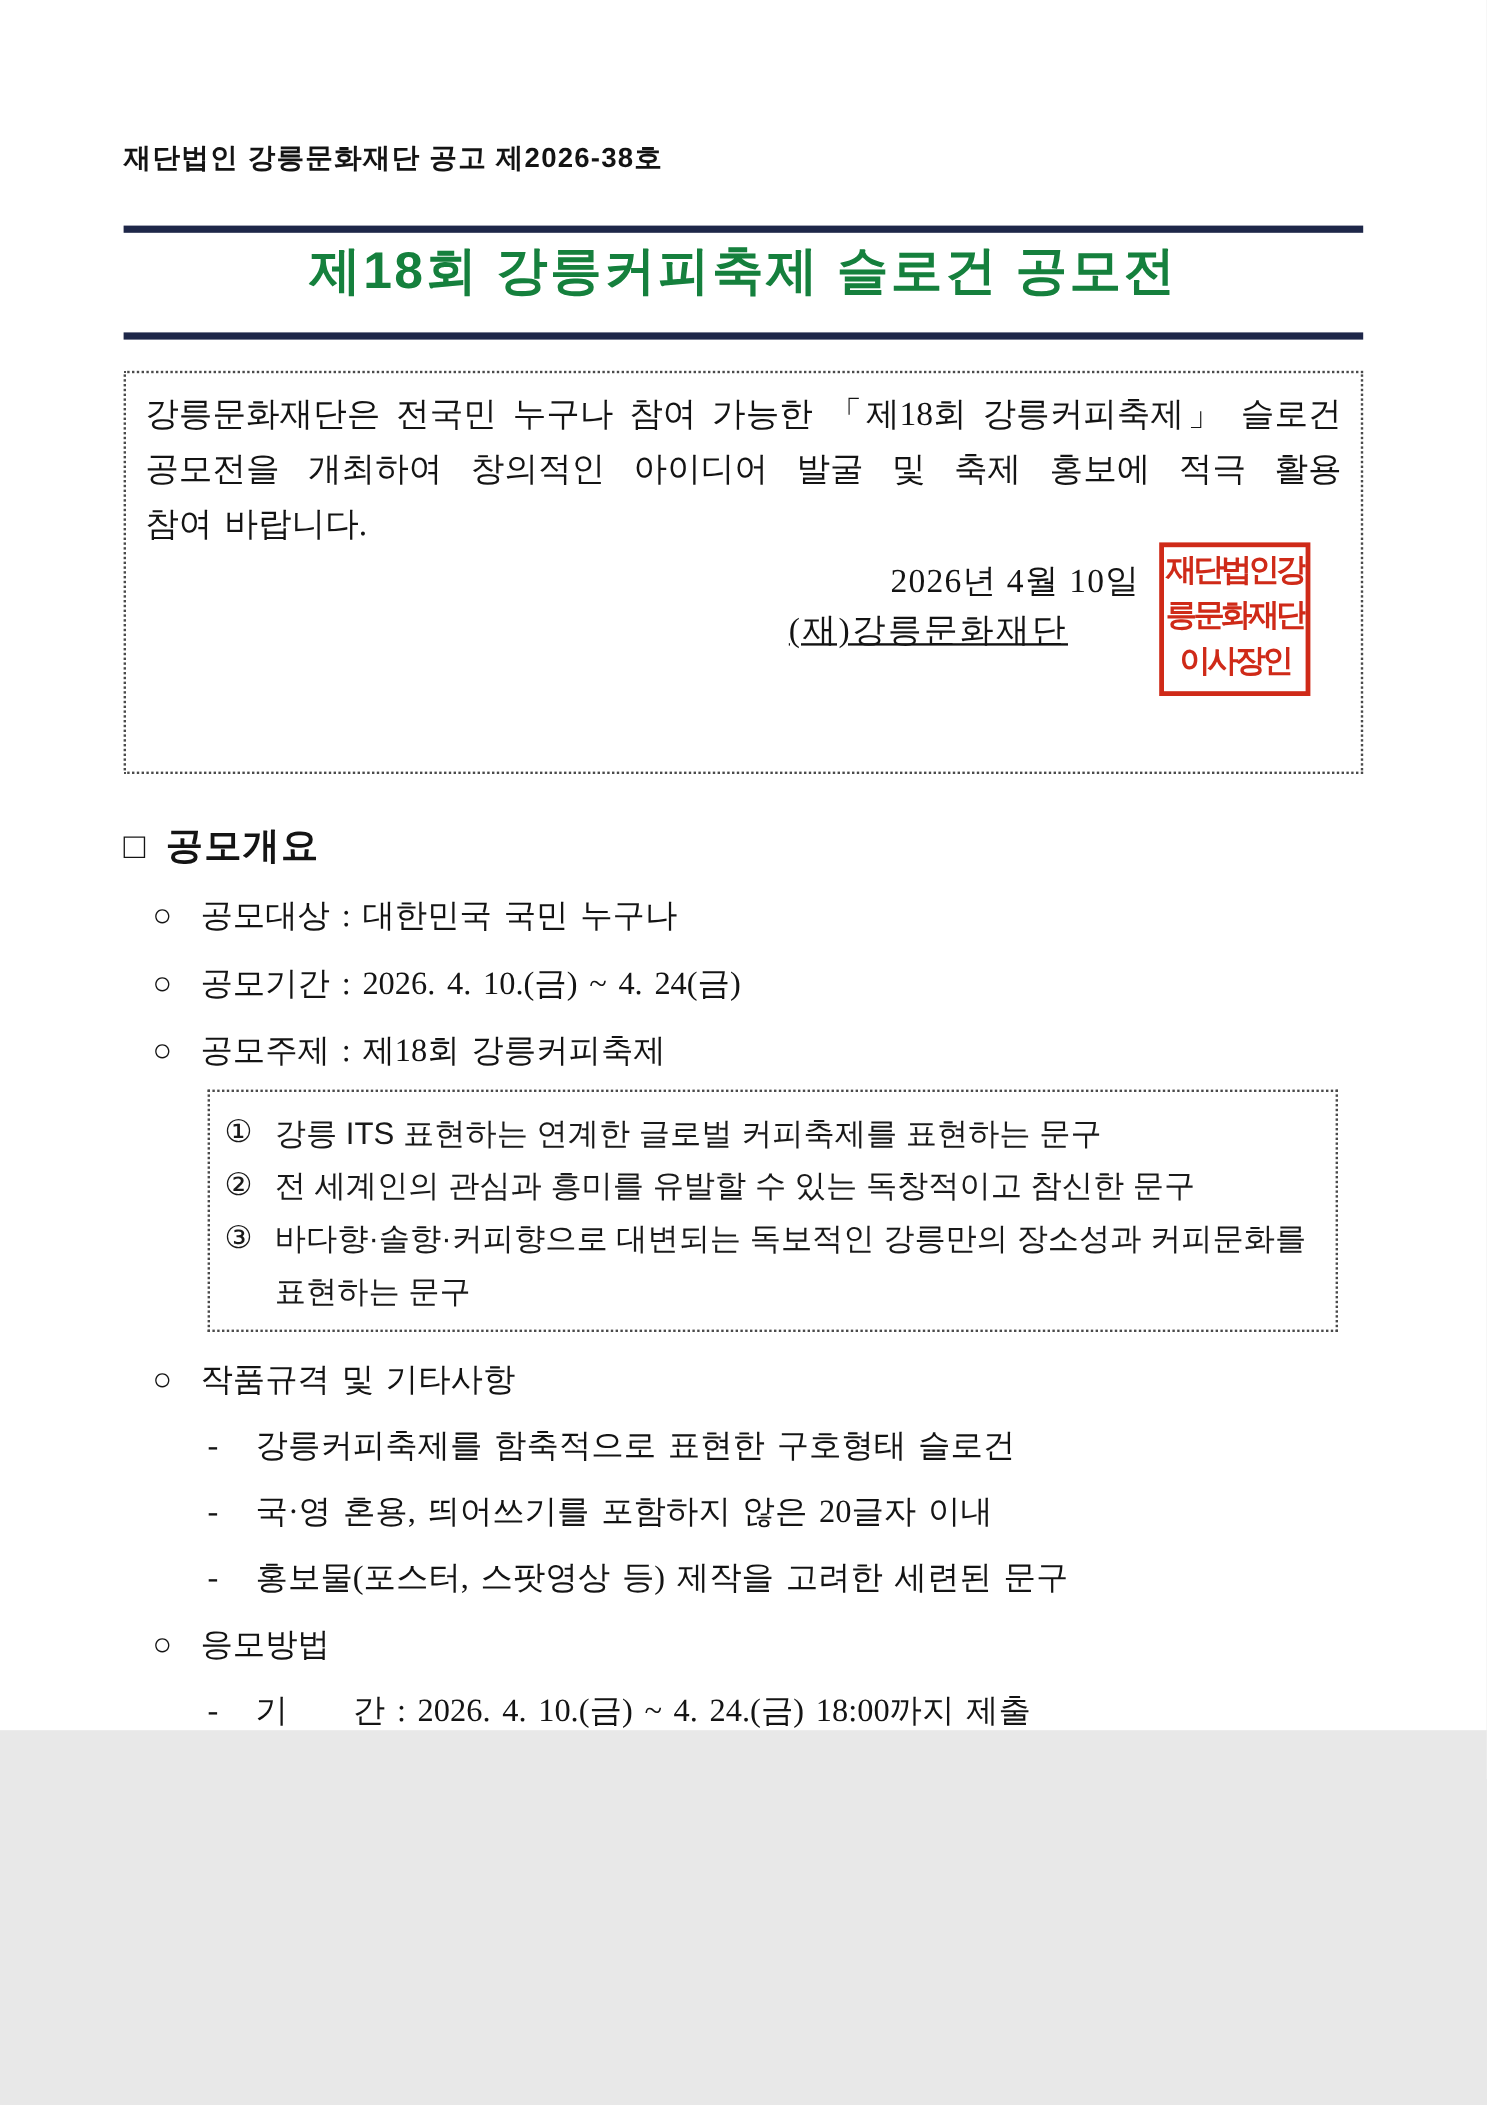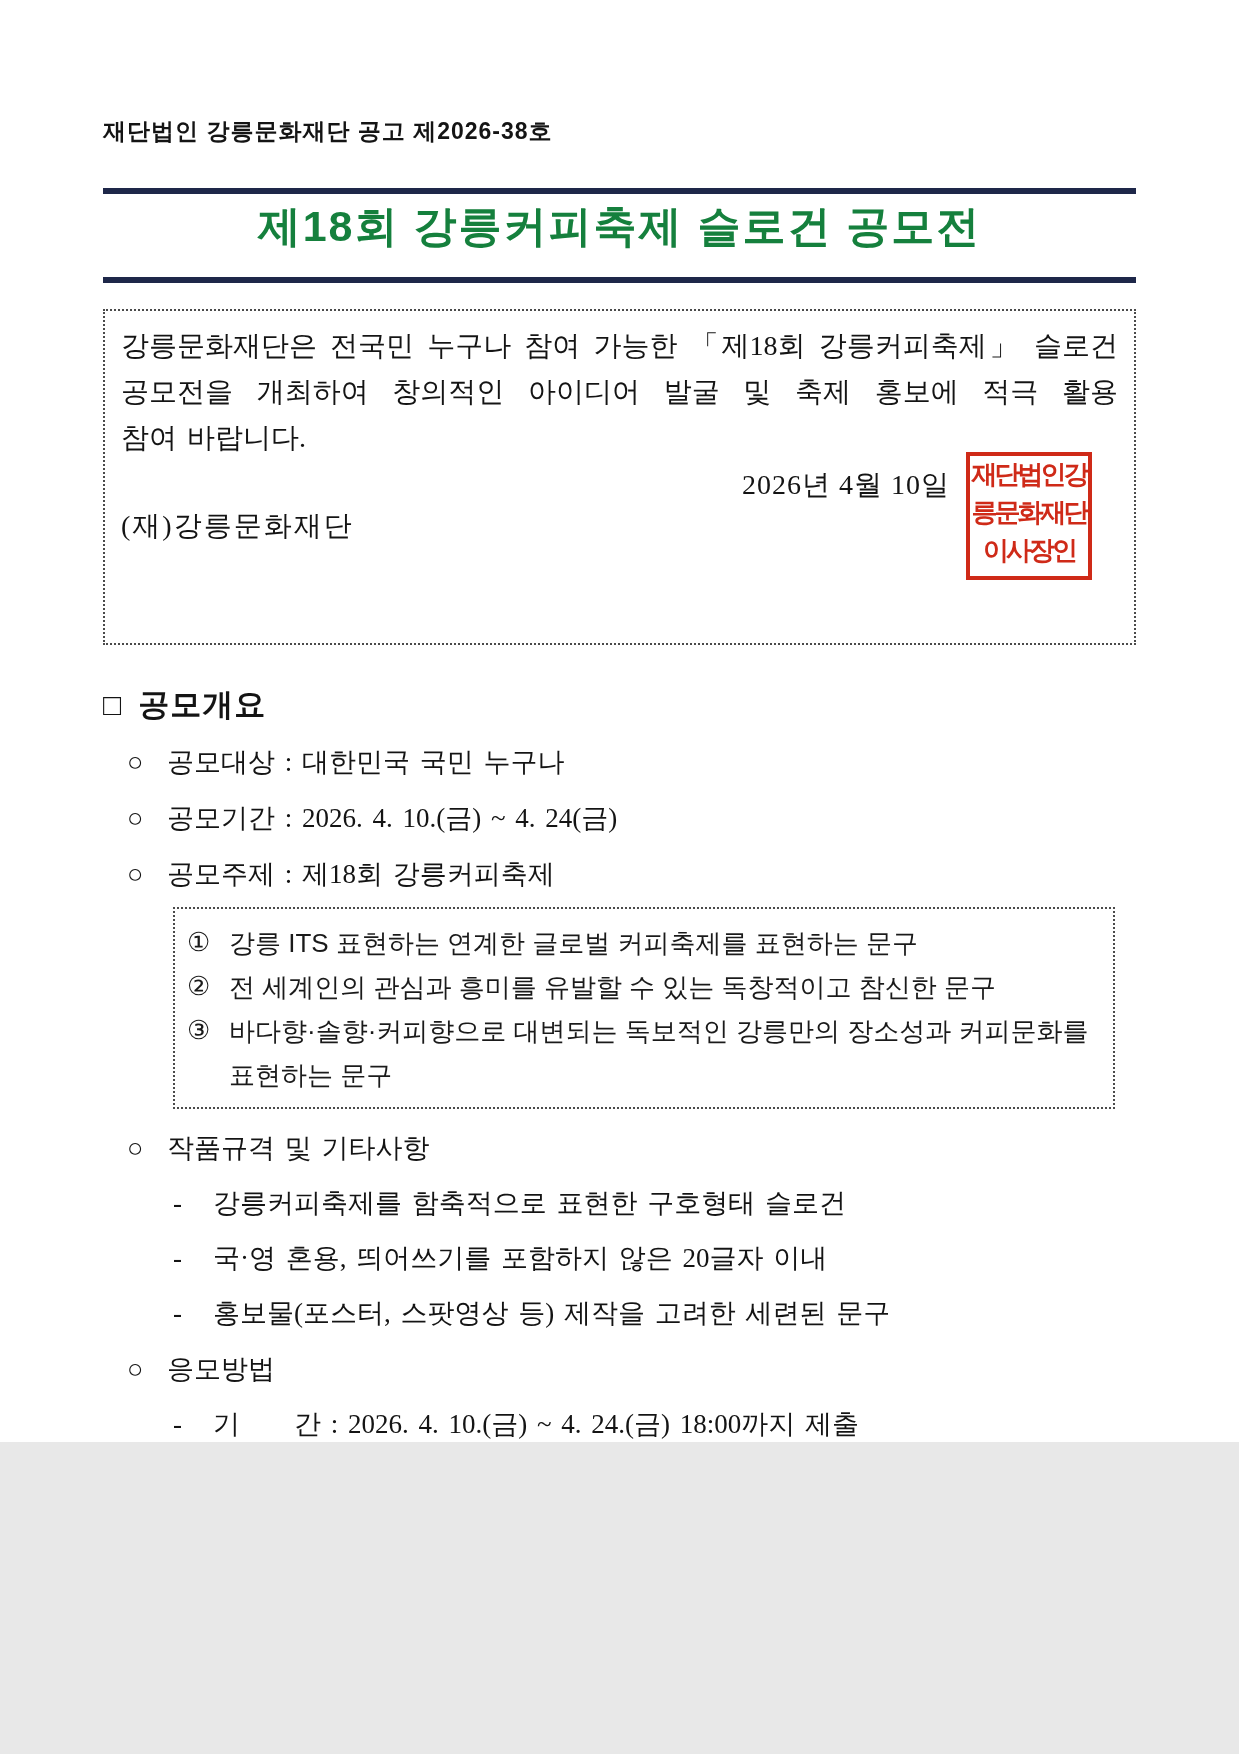--- a/index.html
+++ b/index.html
@@ -33,21 +33,21 @@
     height:336px;
     border:2px dotted #4a4a4a;
     box-sizing:border-box;
     padding:12px 16px 0 16px;
     position:relative;
     font-size:28px;
   }
   .intro-line { line-height:46px; word-spacing:3px; }
   .jl { text-align:justify; text-align-last:justify; }
   .intro-date { margin-top:4px; line-height:40px; text-align:right; padding-right:168px; letter-spacing:1px; }
-  .intro-org  { line-height:42px; padding-right:228px; letter-spacing:2px; }
+  .intro-org  { line-height:42px; text-align:right; padding-right:228px; letter-spacing:2px;text-decoration:underline; }
   .seal {
     position:absolute; left:861px; top:141px;
     width:126px; height:128px;
     border:4px solid #cf2a18;
     box-sizing:border-box;
     color:#cf2a18;
     font-weight:700; font-size:26px; line-height:38px;
     letter-spacing:-3px; text-align:center;
     overflow:hidden; background:rgba(255,255,255,0);
   }

